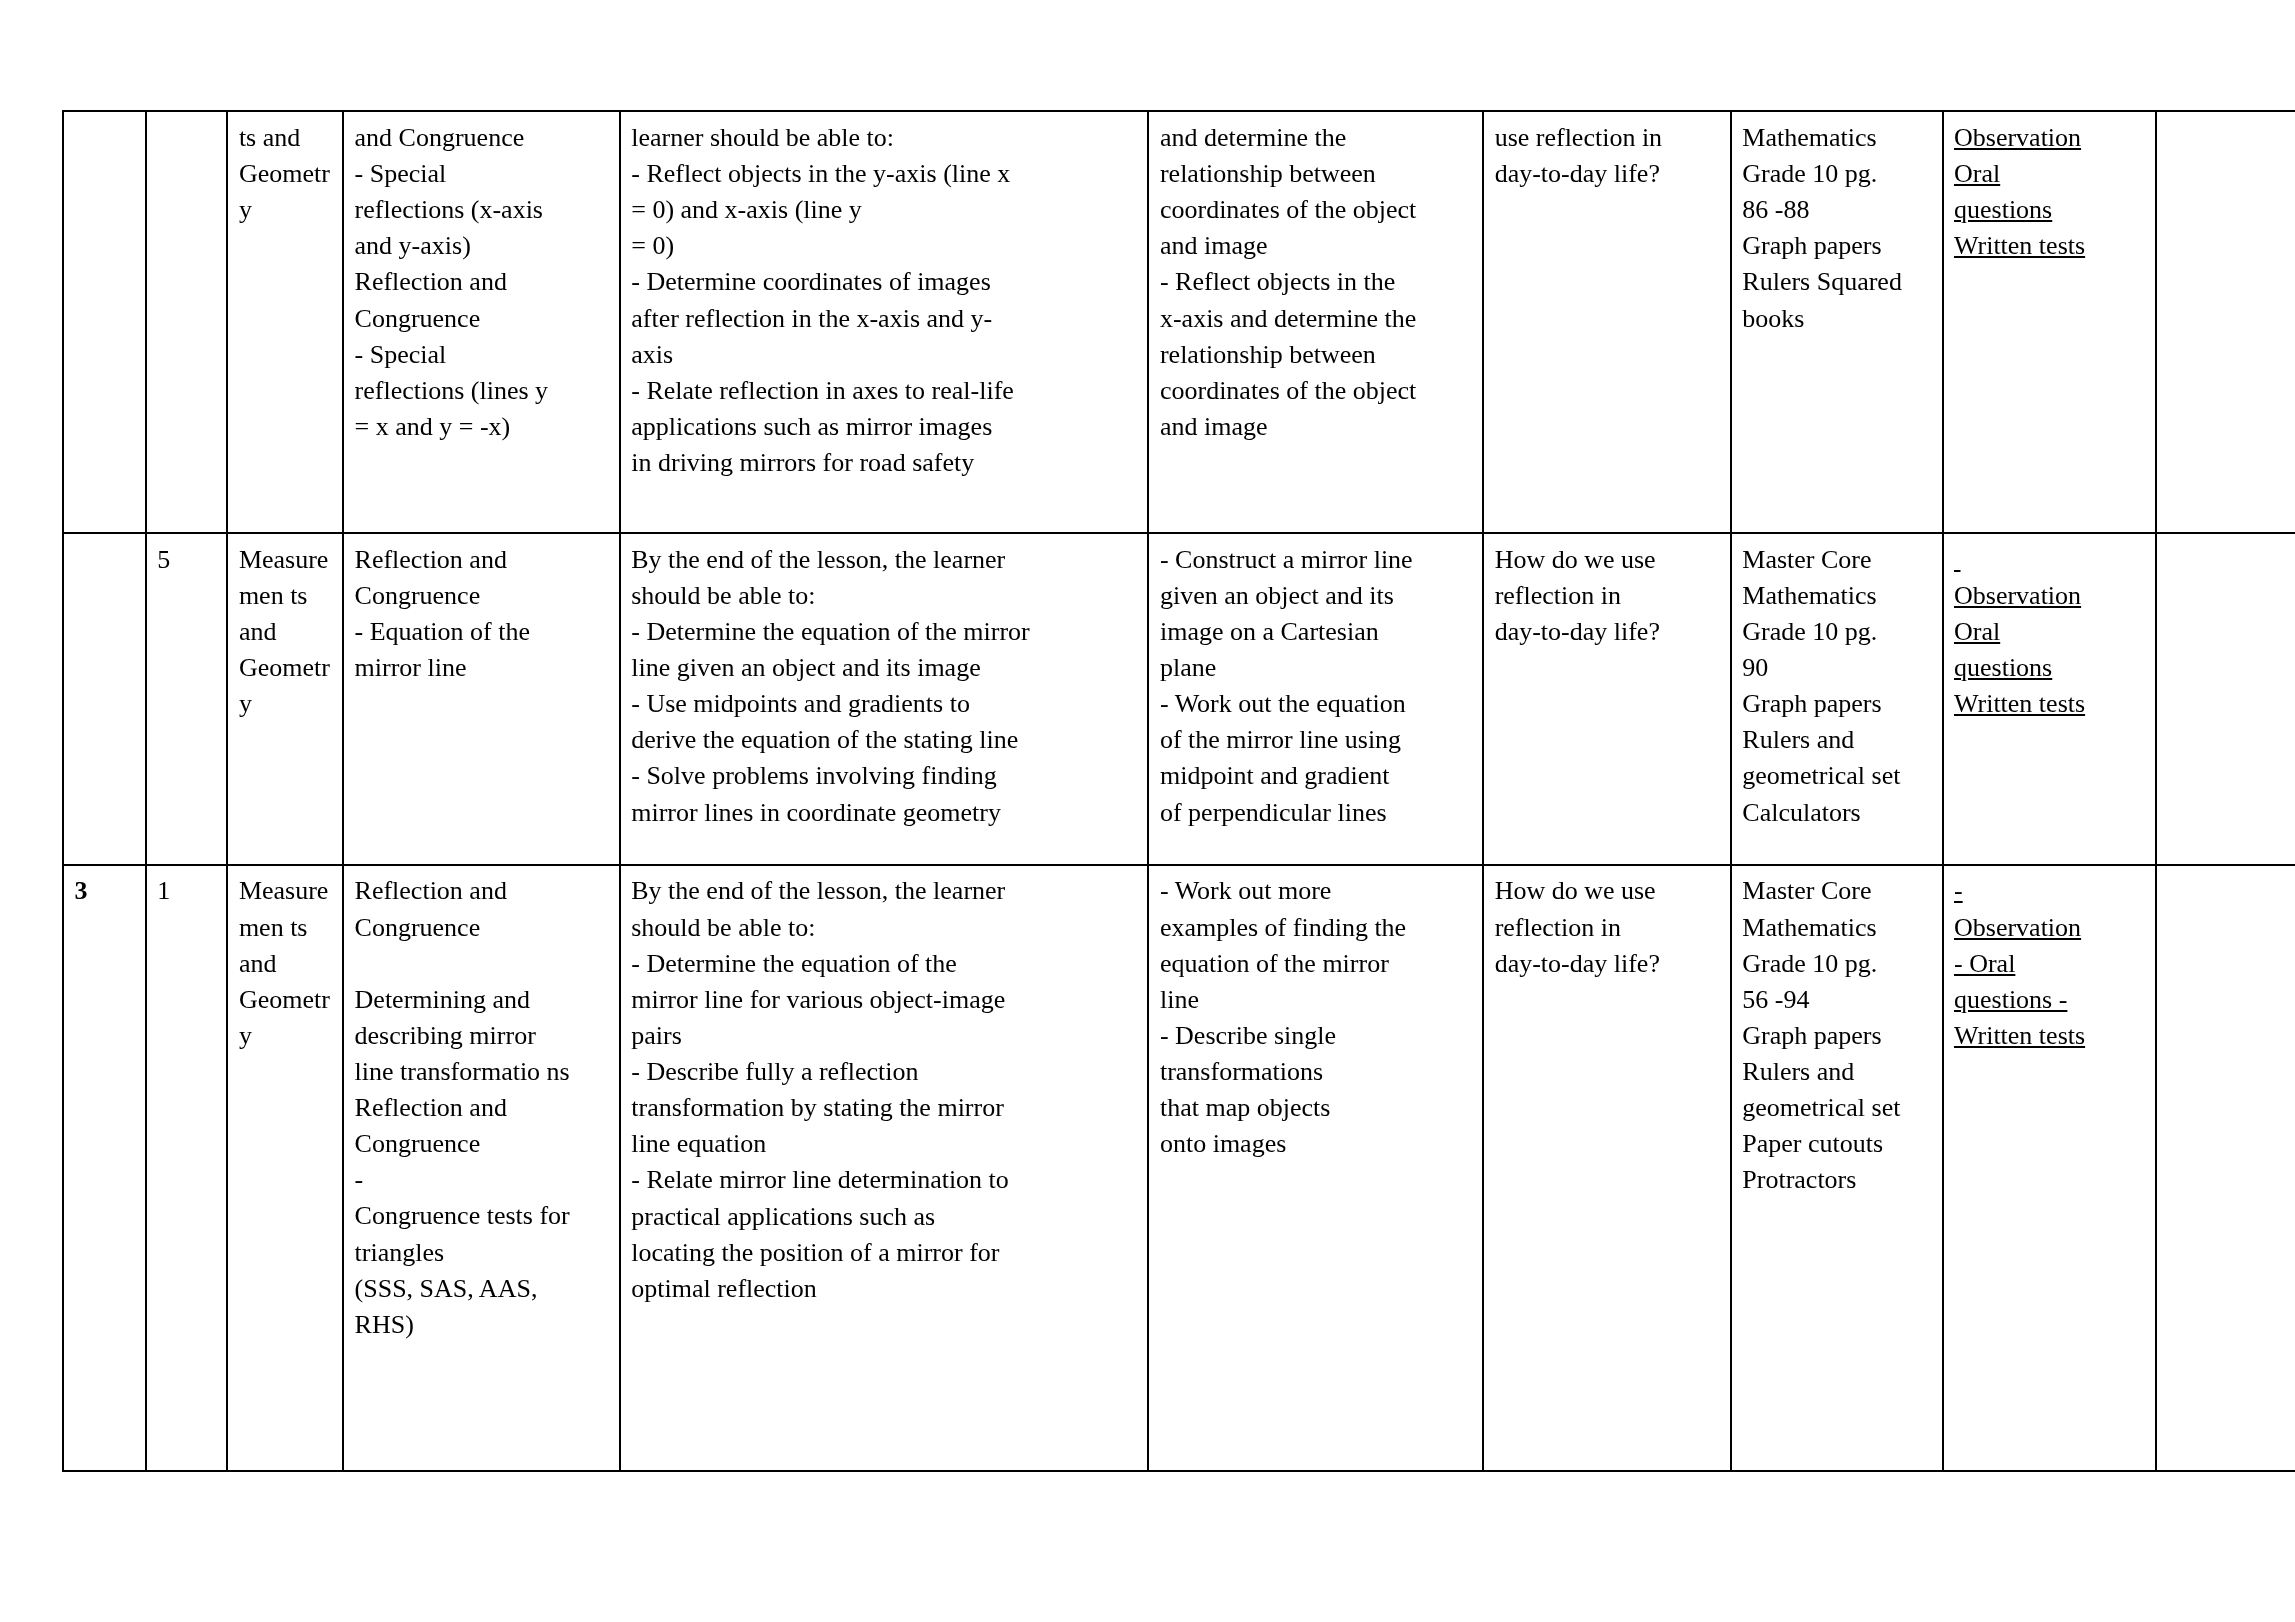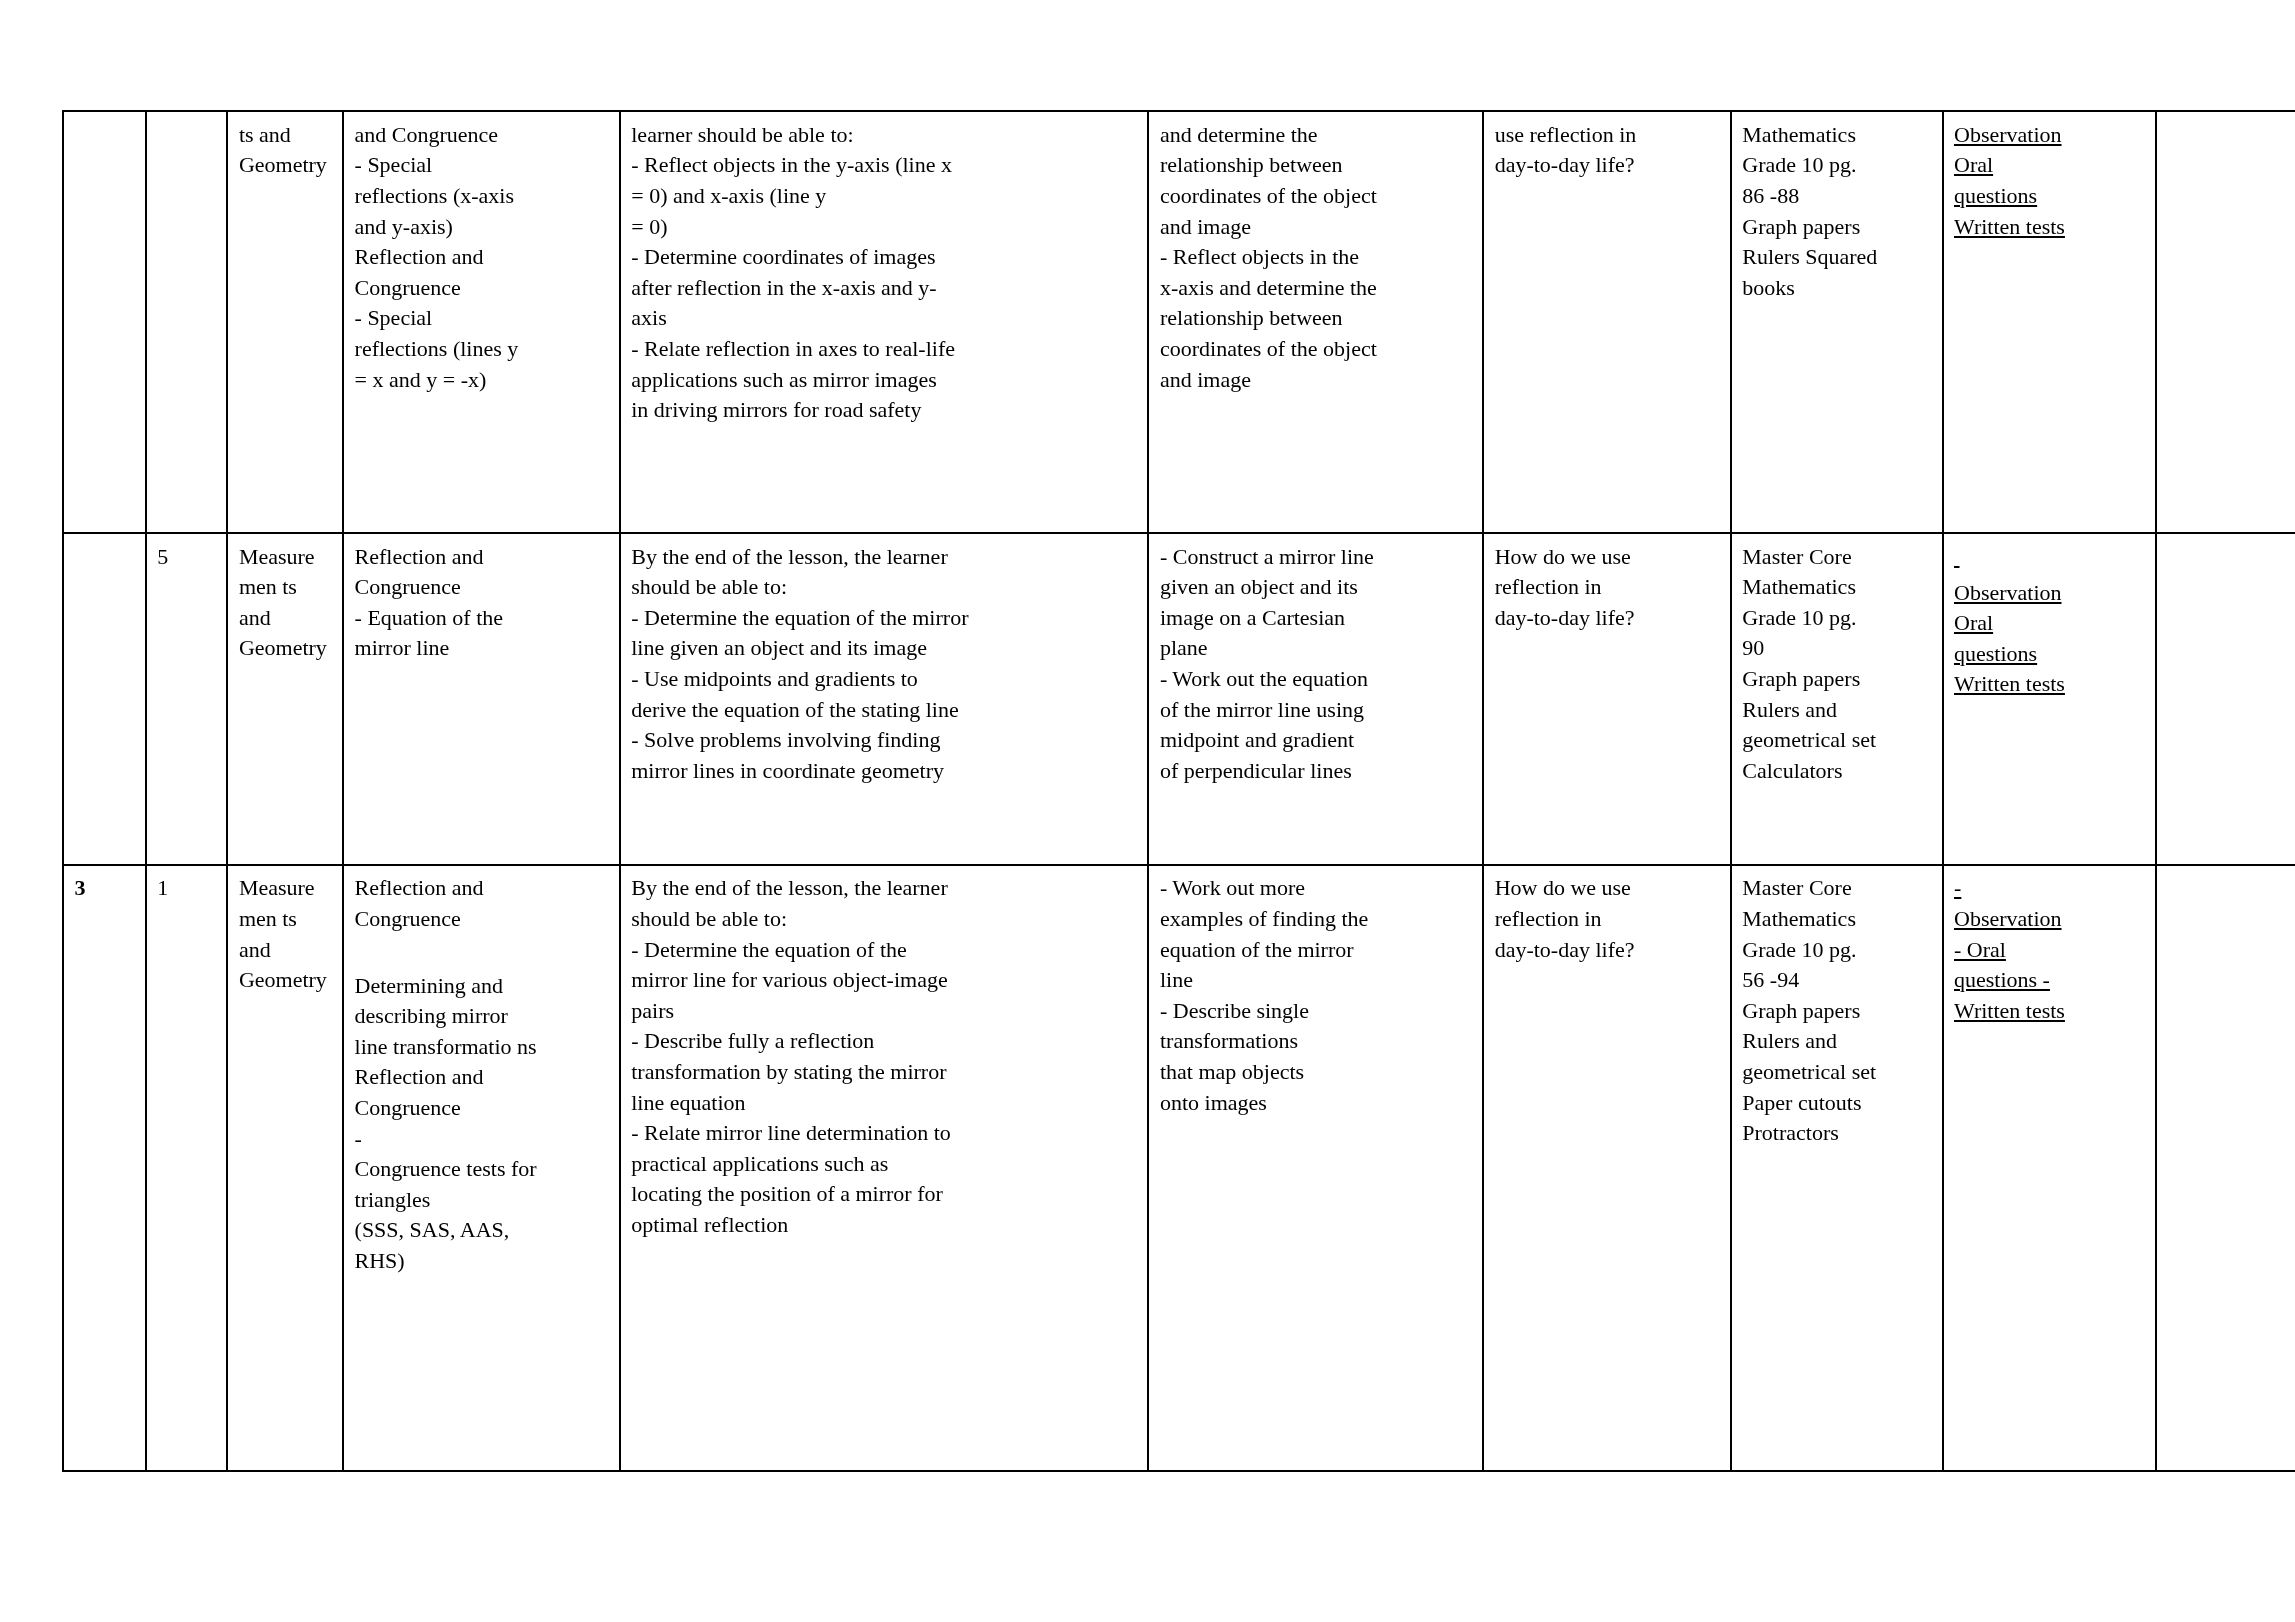--- a/index.html
+++ b/index.html
@@ -30,21 +30,21 @@
     top: 110px;
     width: 2157px;
     border-collapse: collapse;
     table-layout: fixed;
   }
 
   .scheme-table td {
     border: 2px solid #000000;
     vertical-align: top;
     padding: 7.9px 9.2px 7.9px 10.5px;
-    font-size: 22px;
+    font-size: 26px;
     line-height: 1.39;
     font-family: "Liberation Serif", "DejaVu Serif", serif;
     word-wrap: break-word;
     overflow-wrap: break-word;
   }
 
   
   .c-week       { width: 61px;  }
   .c-lesson     { width: 60px;  }
   .c-strand     { width: 94px; }

